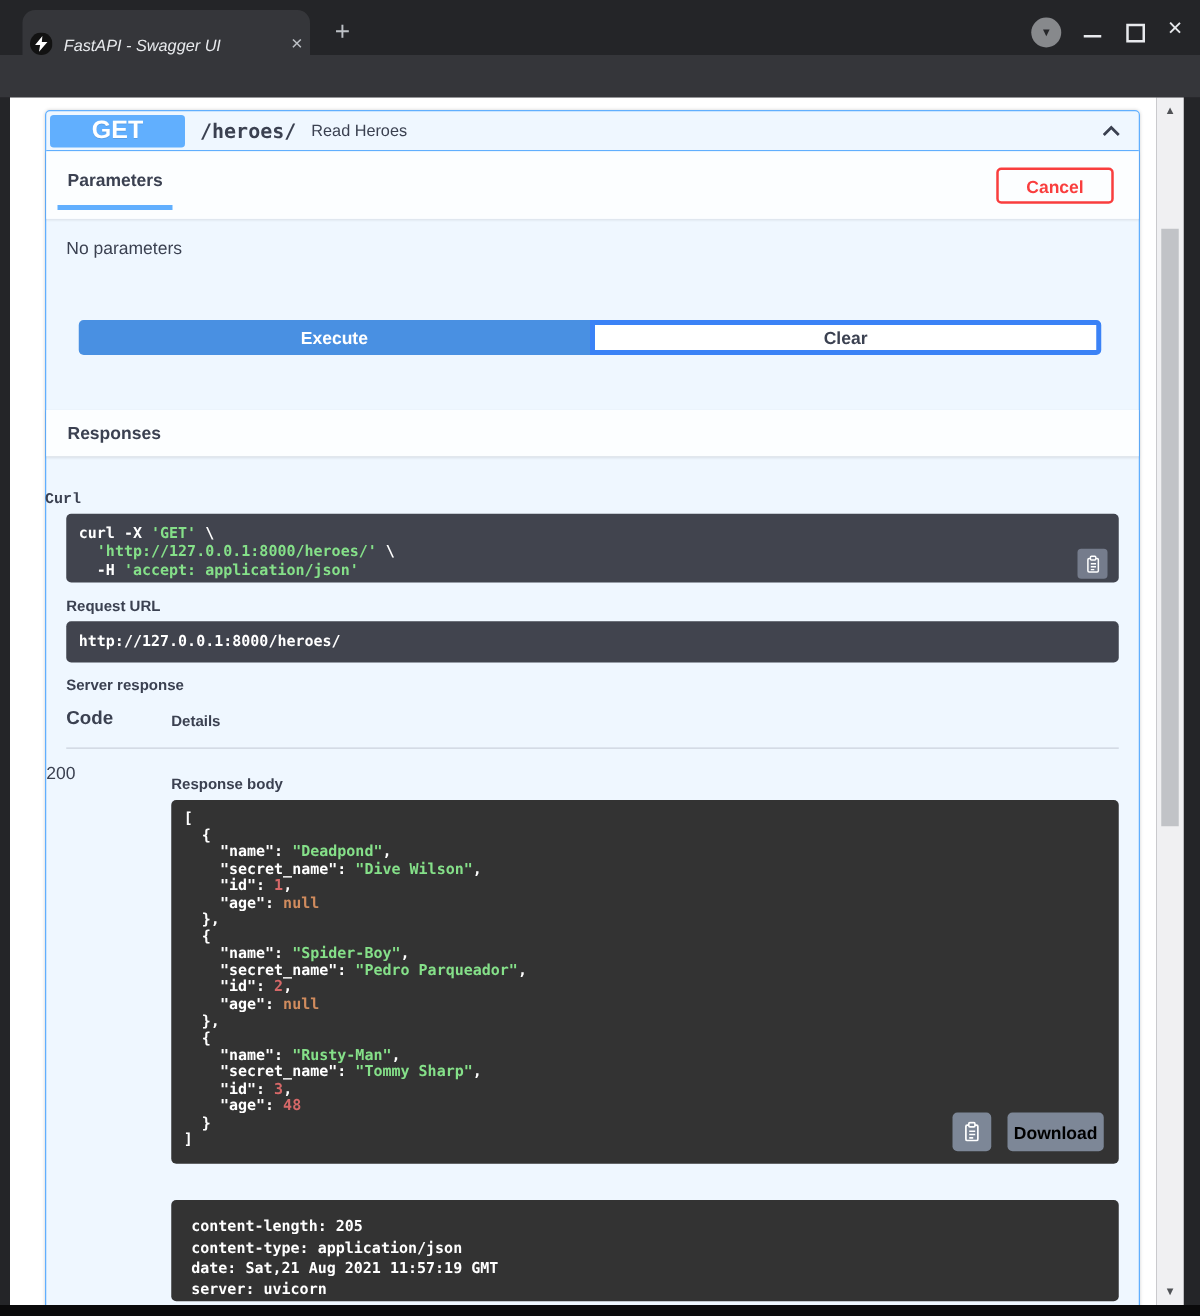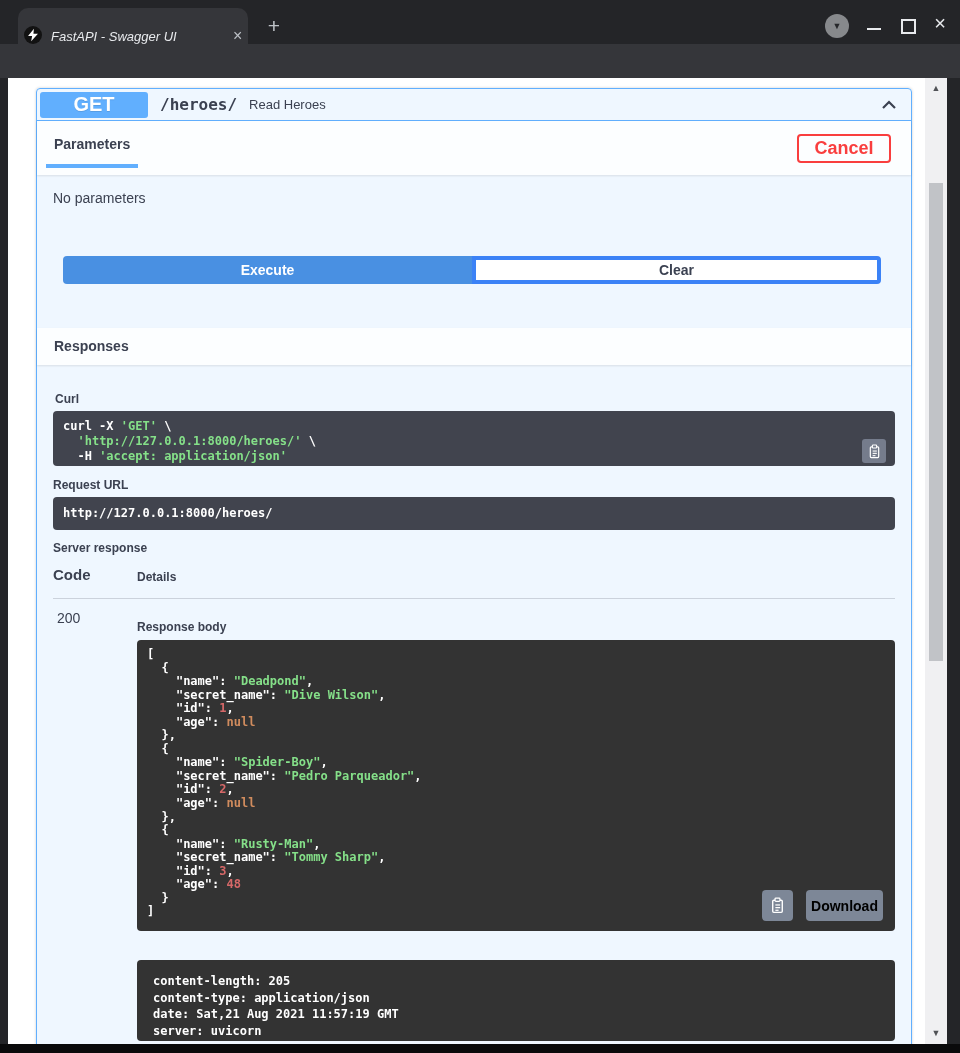--- a/index.html
+++ b/index.html
@@ -60,48 +60,48 @@
                 text-shadow:0 1px 0 rgba(0,0,0,.1);}
   .op-path{font-family:"DejaVu Sans Mono",monospace;font-weight:bold;font-size:16px;color:#3b4151;margin-left:12px;}
   .op-summary{font-size:13px;color:#3b4151;margin-left:12px;flex:1;}
 
   .sect-strip{background:rgba(255,255,255,.8);box-shadow:0 1px 2px rgba(0,0,0,.10);}
   .params-strip{left:29px;top:43px;width:874px;height:54px;}
   .sect-title{font-size:14px;font-weight:bold;color:#3b4151;}
   .params-title{left:17px;top:15px;}
   .tab-underline{left:9px;top:43px;width:92px;height:4px;background:var(--method_get);}
   .btn-cancel{left:760px;top:13px;width:94px;height:29px;border:2px solid var(--cancel_red);
-              border-radius:4px;background:transparent;color:var(--cancel_red);font-weight:bold;font-size:18px;
+              border-radius:4px;background:transparent;color:var(--cancel_red);font-weight:bold;font-size:14px;
               display:flex;align-items:center;justify-content:center;box-sizing:border-box;}
   .no-params{left:45px;top:112px;font-size:14px;color:#3b4151;}
 
   .exec-group{left:55px;top:178px;width:818px;height:28px;display:flex;}
   .btn-execute{width:50%;background:var(--execute_blue);color:#fff;font-weight:bold;font-size:14px;
                border-radius:4px 0 0 4px;display:flex;align-items:center;justify-content:center;}
   .btn-clear{width:50%;background:#fff;color:#3b4151;font-weight:bold;font-size:14px;border:4px solid #3b82f6;
              border-radius:0 4px 4px 0;display:flex;align-items:center;justify-content:center;box-sizing:border-box;}
 
   .resp-strip{left:29px;top:250px;width:874px;height:37px;}
   .resp-title{left:17px;top:10px;}
 
   .sub-label{font-size:12px;font-weight:bold;color:#3b4151;}
   .codeblock{background:#41444e;border-radius:4px;color:#fff;
              font-family:"DejaVu Sans Mono",monospace;font-size:12px;font-weight:bold;box-sizing:border-box;}
-  .curl-label{left:47px;top:314px;}
+  .curl-label{left:28px;top:314px;font-family:Liberation Mono, monospace;}
   .curl-block{left:45px;top:333px;width:842px;height:55px;padding:8px 10px;line-height:15px;white-space:pre;}
   .copy-btn{width:24px;height:24px;border-radius:3px;background:#757c8c;display:flex;align-items:center;justify-content:center;}
   .curl-copy{left:854px;top:361px;}
   .requrl-label{left:45px;top:400px;}
   .requrl-block{left:45px;top:419px;width:842px;height:33px;padding:10px 10px;line-height:13px;white-space:pre;}
   .servresp-label{left:45px;top:463px;}
 
   .code-header{left:45px;top:488px;font-size:15px;font-weight:bold;color:#3b4151;}
   .details-header{left:129px;top:492px;}
   .row-divider{left:45px;top:520px;width:842px;height:1px;background:rgba(59,65,81,.2);}
-  .status-code{left:49px;top:532px;font-size:14px;color:#3b4151;}
+  .status-code{left:29px;top:532px;font-size:14px;color:#3b4151;}
   .respbody-label{left:129px;top:542px;}
 
   .body-block{left:129px;top:562px;width:758px;height:291px;background:#333333;padding:8px 10px;
               line-height:13.55px;white-space:pre;}
   .code-line{min-height:1em;}
   .tk-key{color:#ffffff;}
   .tk-str{color:var(--code_string_green);}
   .tk-num{color:var(--code_number_red);}
   .tk-null{color:var(--code_null_orange);}
 

